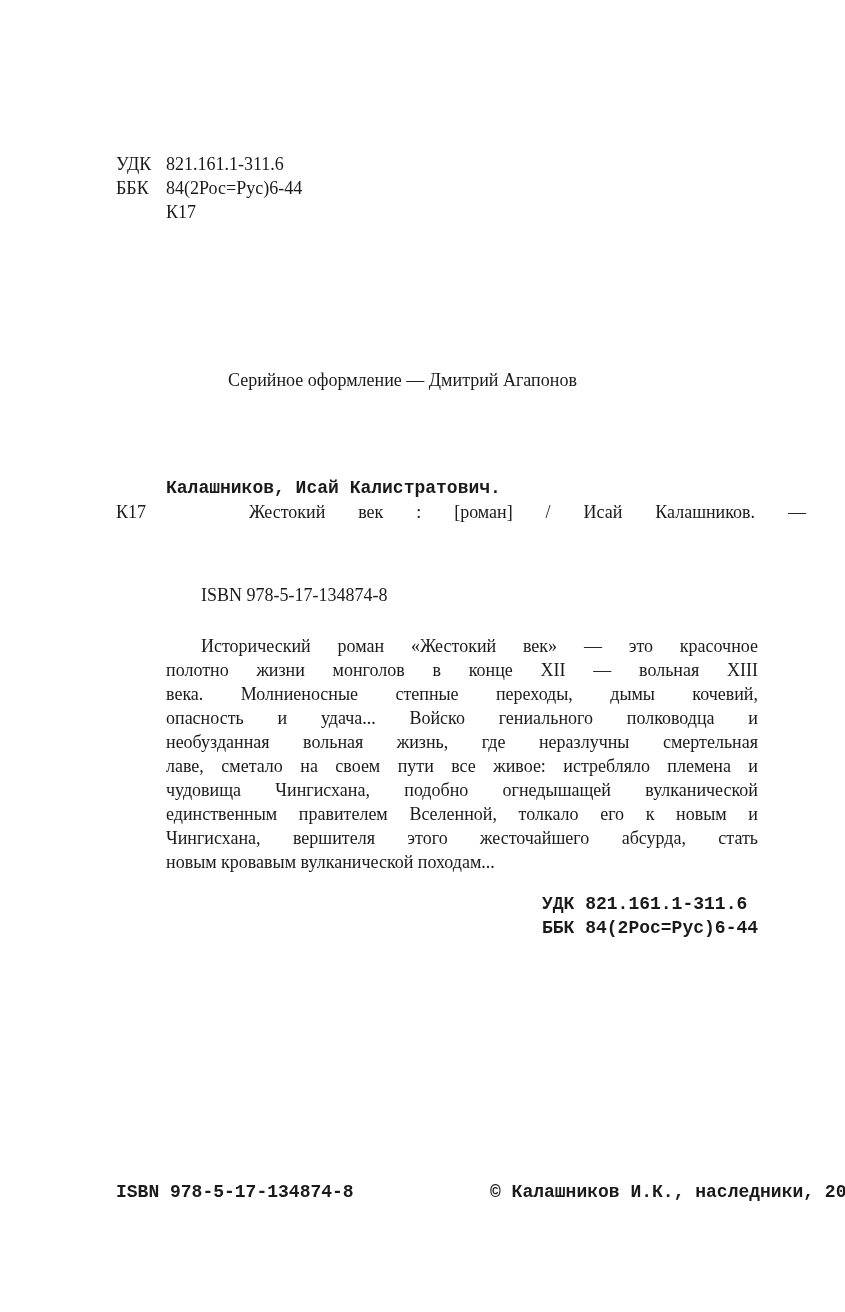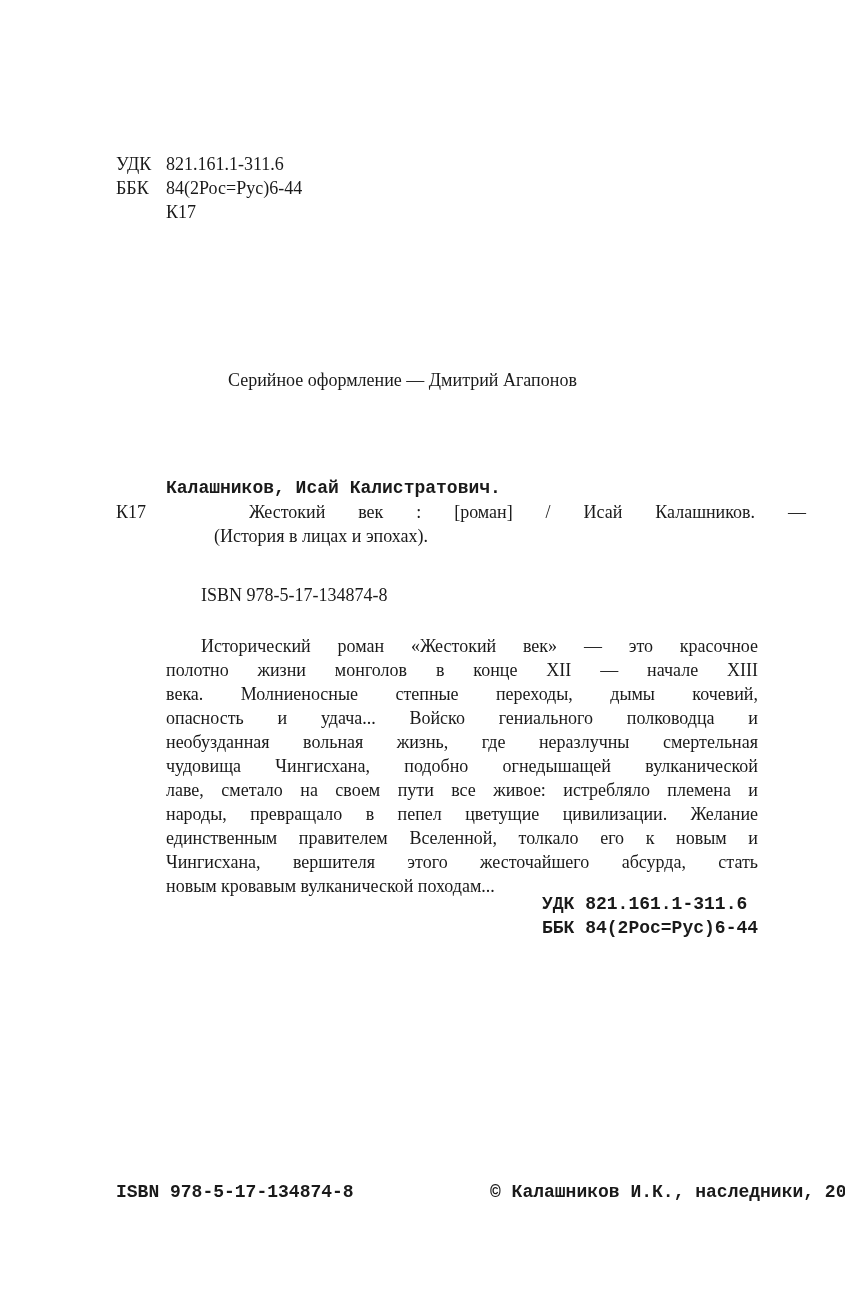--- a/index.html
+++ b/index.html
@@ -32,33 +32,31 @@
     <span class="lbl"></span><span>К17</span>
   </div>
 </div>
 
 <div class="abs t18" style="left:228px; top:368px;">Серийное оформление — Дмитрий Агапонов</div>
 
 <div class="abs t18 bold" style="left:166px; top:476px;">Калашников, Исай Калистратович.</div>
 <div class="abs t18" style="left:116px; top:500px;">К17</div>
 <div class="abs t18" style="left:173px; top:500px; width:592px; white-space:normal;margin-left:41px;">
   <span class="line just indent">Жестокий век : [роман] / Исай Калашников. —</span>
-  <span class="line">(История в лицах и эпохах).</span>
 </div>
 <div class="abs t18" style="left:201px; top:583px;">ISBN 978-5-17-134874-8</div>
 
 <div class="abs t18" style="left:166px; top:634px; width:592px; white-space:normal;">
   <span class="line just indent">Исторический роман «Жестокий век» — это красочное</span>
-  <span class="line just">полотно жизни монголов в конце XII — начале XIII</span>
+  <span class="line just">полотно жизни монголов в конце XII — вольная XIII</span>
   <span class="line just">века. Молниеносные степные переходы, дымы кочевий,</span>
   <span class="line just">опасность и удача... Войско гениального полководца и</span>
   <span class="line just">необузданная вольная жизнь, где неразлучны смертельная</span>
+  <span class="line just">лаве, сметало на своем пути все живое: истребляло племена и</span>
   <span class="line just">чудовища Чингисхана, подобно огнедышащей вулканической</span>
-  <span class="line just">лаве, сметало на своем пути все живое: истребляло племена и</span>
-  <span class="line just">народы, превращало в пепел цветущие цивилизации. Желание</span>
   <span class="line just">единственным правителем Вселенной, толкало его к новым и</span>
   <span class="line just">Чингисхана, вершителя этого жесточайшего абсурда, стать</span>
   <span class="line">новым кровавым вулканической походам...</span>
 </div>
 
 <div class="abs t18 bold" style="left:542px; top:892px;">
   <div>УДК 821.161.1-311.6</div>
   <div>ББК 84(2Рос=Рус)6-44</div>
 </div>
 

